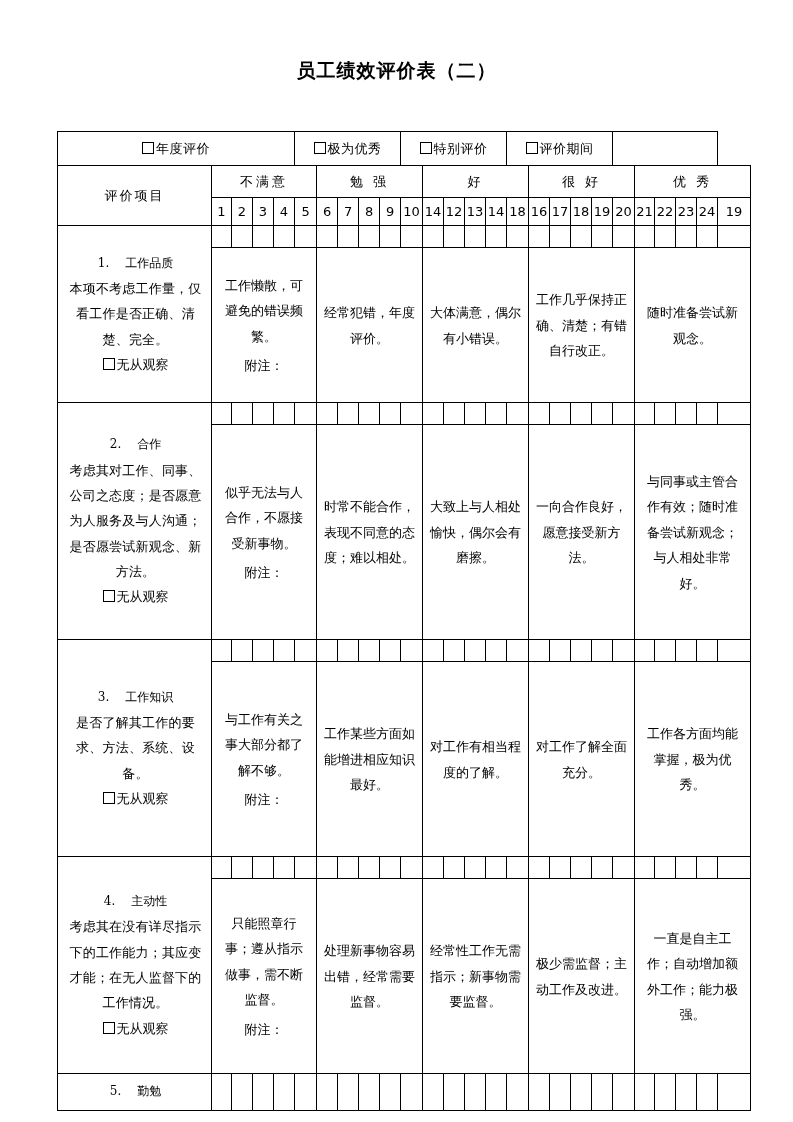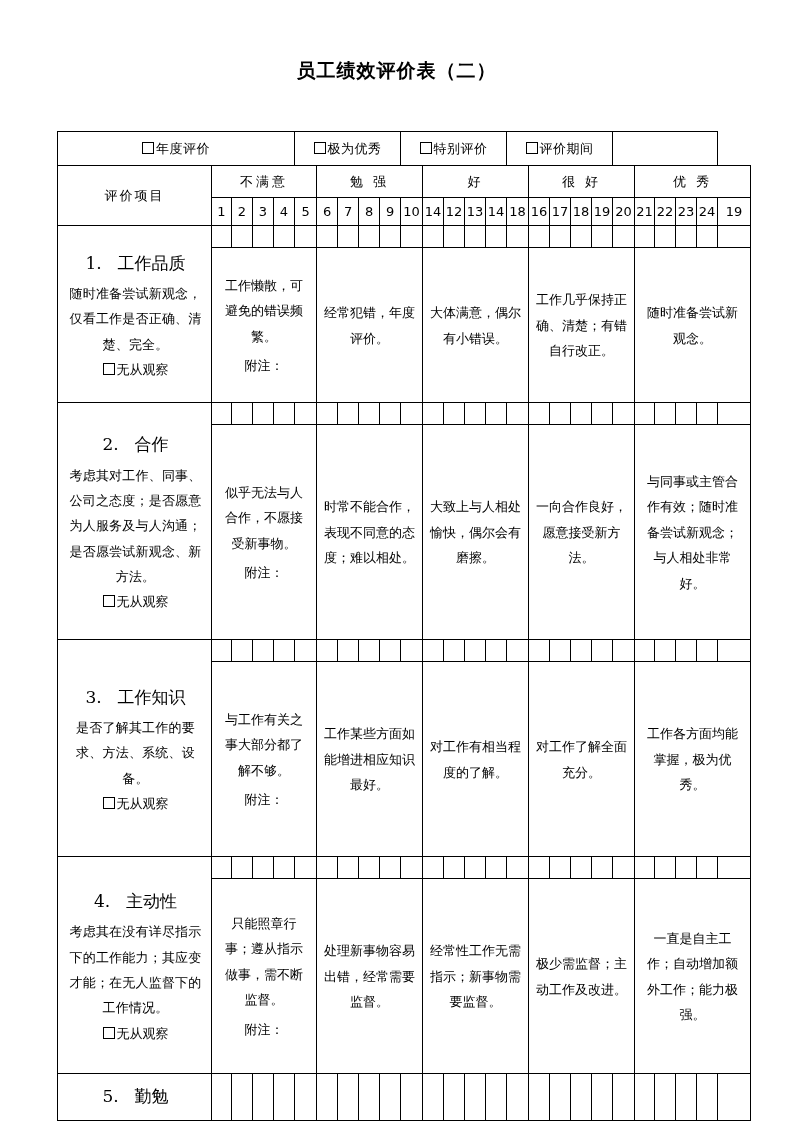--- a/index.html
+++ b/index.html
@@ -103,21 +103,21 @@
   .crit-left {
     text-align: left;
     vertical-align: top;
     padding: 5px 4px 4px 6px !important;
     line-height: 1.95;
     font-size: 13px;
   }
   .crit-title {
     display: block;
     white-space: nowrap;
-    font-size: 17px;
+    font-size: 12px;
     margin-bottom: 1px;
   }
   .crit-title .no { margin-right: 16px; }
   .crit-desc {
     display: block;
     letter-spacing: 0.2px;
   }
   .crit-obs {
     display: block;
     white-space: nowrap;
@@ -225,21 +225,21 @@
       <td class="num-cell">21</td>
       <td class="num-cell">22</td>
       <td class="num-cell">23</td>
       <td class="num-cell">24</td>
       <td class="num-cell">19</td>
     </tr>
 
     <tr>
       <td class="crit-left" rowspan="2">
         <span class="crit-title"><span class="no">1.</span><span>工作品质</span></span>
-        <span class="crit-desc">随时准备尝试新观念，仅看工作是否正确、清楚、完全。</span>
+        <span class="crit-desc">本项不考虑工作量，仅看工作是否正确、清楚、完全。</span>
         <span class="crit-obs"><span class="cbox"></span><span>无从观察</span></span>
       </td>
       <td class="tick-cell"></td>
           <td class="tick-cell"></td>
           <td class="tick-cell"></td>
           <td class="tick-cell"></td>
           <td class="tick-cell"></td>
       <td class="tick-cell"></td>
           <td class="tick-cell"></td>
           <td class="tick-cell"></td>

